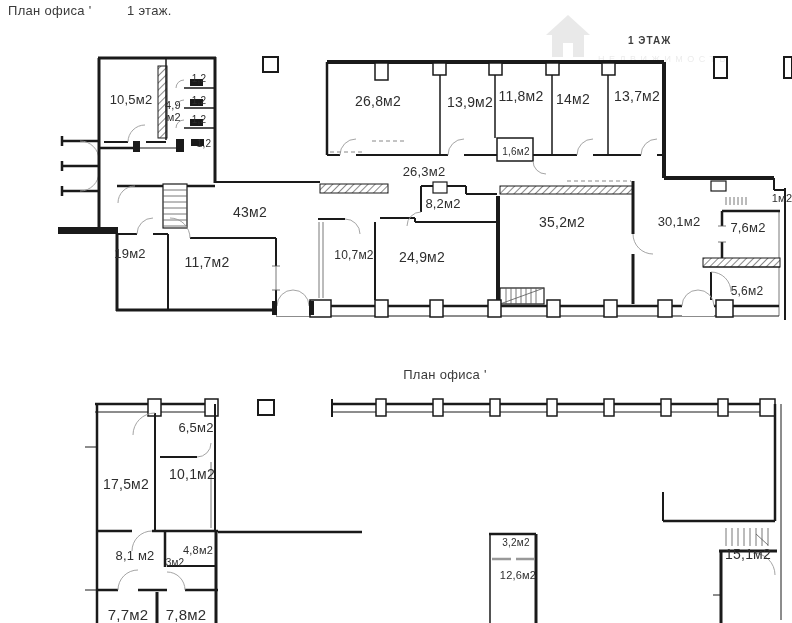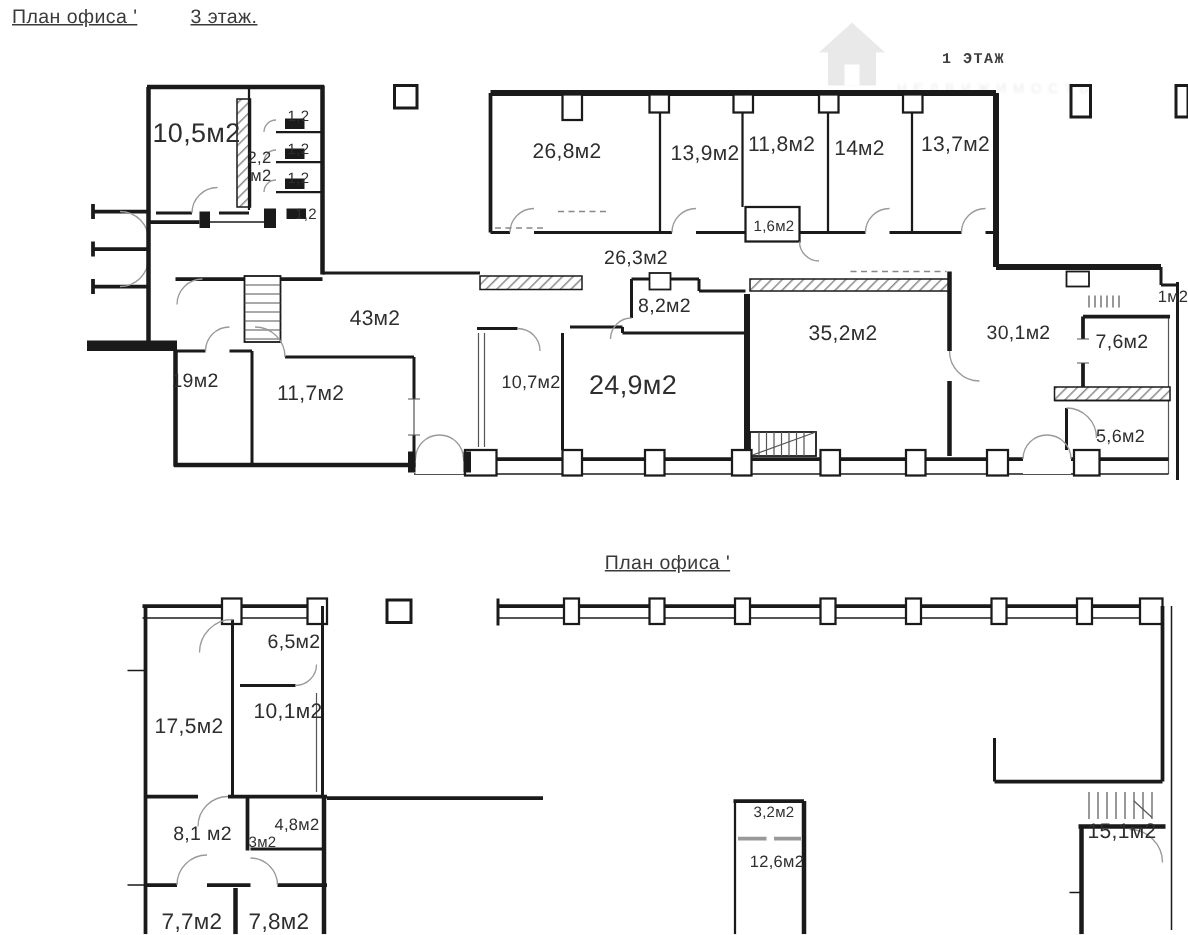--- a/index.html
+++ b/index.html
@@ -1,28 +1,28 @@
 <!DOCTYPE html>
 <html><head>
 <meta charset="utf-8">
 <style>
   html,body{margin:0;padding:0;background:#ffffff;}
   .screen{position:relative;width:792px;height:623px;background:#fff;overflow:hidden;
           font-family:"Liberation Sans",sans-serif;}
-  .title{position:absolute;font-size:13px;color:#3a3a3a;text-decoration:underline;
+  .title{position:absolute;font-size:13px;color:#3a3a3a;
          letter-spacing:.3px;white-space:nowrap;}
   .lbl{position:absolute;transform:translate(-50%,-50%);color:#2e2e2e;
        white-space:pre-line;text-align:right;line-height:1.05;letter-spacing:.2px;}
   .wm-brand{position:absolute;left:594px;top:12px;font-size:38px;font-weight:bold;
             letter-spacing:1px;color:#e9e9e9;}
   .wm-sub{position:absolute;left:598px;top:54px;width:192px;font-size:9px;
           letter-spacing:4.5px;color:#ececec;white-space:nowrap;overflow:hidden;
           filter:blur(.7px);}
   .wm-floor{position:absolute;left:628px;top:35px;font-size:10px;font-weight:bold;
-            letter-spacing:1px;color:#3d3d3d;font-family:Liberation Mono, monospace;}
+            letter-spacing:1px;color:#3d3d3d;}
   .wm-house{position:absolute;left:544px;top:13px;}
   svg.plan{position:absolute;left:0;top:0;}
   .w35{stroke:#1a1a1a;stroke-width:4;fill:none}
   .w3{stroke:#1a1a1a;stroke-width:3;fill:none}
   .w25{stroke:#1a1a1a;stroke-width:2.5;fill:none}
   .w2{stroke:#1a1a1a;stroke-width:2;fill:none}
   .w15{stroke:#1a1a1a;stroke-width:1.5;fill:none}
   .w1{stroke:#1a1a1a;stroke-width:1;fill:none}
   .t{stroke:#555;stroke-width:.8;fill:none}
   .thin{stroke:#1a1a1a;stroke-width:1.2}
@@ -40,21 +40,21 @@
   <span class="wm-house">
     <svg width="48" height="46" viewBox="0 0 48 46">
       <path d="M24,2 L46,22 L40,22 L40,44 L8,44 L8,22 L2,22 Z" fill="#e9e9e9"></path>
       <rect x="19" y="30" width="10" height="14" fill="#ffffff"></rect>
     </svg>
   </span>
   <div class="wm-sub">НЕДВИЖИМОСТЬ</div>
   <div class="wm-floor">1 ЭТАЖ</div>
 
   <div class="title" style="left:8px;top:3px">План офиса '</div>
-  <div class="title" style="left:127px;top:3px">3 этаж.</div>
+  <div class="title" style="left:127px;top:3px">1 этаж.</div>
   <div class="title" style="left:445px;top:367px;transform:translateX(-50%)">План офиса '</div>
 
   <svg class="plan" width="792" height="623" viewBox="0 0 792 623">
     <defs>
       <pattern id="hx" width="5" height="5" patternUnits="userSpaceOnUse" patternTransform="rotate(45)">
         <rect width="5" height="5" fill="#ffffff"></rect>
         <line x1="0" y1="0" x2="0" y2="5" stroke="#8a8a8a" stroke-width="2"></line>
       </pattern>
     </defs>
 
@@ -229,40 +229,40 @@
       <path class="w25" d="M97,531 H132 M152,531 H218"></path>
       <path class="arc" d="M152,531 A20,20 0 0 0 132,551 M155,413 A22,22 0 0 0 133,435"></path>
       <path class="w25" d="M165,531 V567"></path>
       <path class="w2" d="M167,566 H215"></path>
       <path class="w25" d="M97,590 H118 M138,590 H167 M185,590 H218"></path>
       <path class="arc" d="M118,590 A20,20 0 0 1 138,570 M185,590 A18,18 0 0 0 167,572"></path>
       <path class="w3" d="M157,592 V623 M216,530 V623"></path>
     </g>
   </svg>
 
-  <div class="lbl" style="left:131px;top:89px;font-size:18px">10,5м2</div>
-  <div class="lbl" style="left:173px;top:112px;font-size:11px">2,2
+  <div class="lbl" style="left:131px;top:100px;font-size:13px">10,5м2</div>
+  <div class="lbl" style="left:173px;top:112px;font-size:11px">4,9
 м2</div>
   <div class="lbl" style="left:199px;top:79px;font-size:10px">1,2</div>
   <div class="lbl" style="left:199px;top:101px;font-size:10px">1,2</div>
   <div class="lbl" style="left:199px;top:120px;font-size:10px">1,2</div>
   <div class="lbl" style="left:204px;top:144px;font-size:10px">1,2</div>
   <div class="lbl" style="left:378px;top:101px;font-size:14px">26,8м2</div>
   <div class="lbl" style="left:470px;top:102px;font-size:14px">13,9м2</div>
   <div class="lbl" style="left:521px;top:96px;font-size:14px">11,8м2</div>
   <div class="lbl" style="left:573px;top:99px;font-size:14px">14м2</div>
   <div class="lbl" style="left:637px;top:96px;font-size:14px">13,7м2</div>
   <div class="lbl" style="left:516px;top:152px;font-size:10px">1,6м2</div>
   <div class="lbl" style="left:424px;top:172px;font-size:13px">26,3м2</div>
   <div class="lbl" style="left:250px;top:212px;font-size:14px">43м2</div>
   <div class="lbl" style="left:443px;top:204px;font-size:13px">8,2м2</div>
   <div class="lbl" style="left:130px;top:254px;font-size:13px">19м2</div>
   <div class="lbl" style="left:207px;top:262px;font-size:14px">11,7м2</div>
   <div class="lbl" style="left:354px;top:255px;font-size:12px">10,7м2</div>
-  <div class="lbl" style="left:422px;top:257px;font-size:18px">24,9м2</div>
+  <div class="lbl" style="left:422px;top:257px;font-size:14px">24,9м2</div>
   <div class="lbl" style="left:562px;top:222px;font-size:14px">35,2м2</div>
   <div class="lbl" style="left:679px;top:222px;font-size:13px">30,1м2</div>
   <div class="lbl" style="left:748px;top:228px;font-size:13px">7,6м2</div>
   <div class="lbl" style="left:747px;top:291px;font-size:12px">5,6м2</div>
   <div class="lbl" style="left:782px;top:199px;font-size:11px">1м2</div>
 
   <div class="lbl" style="left:196px;top:428px;font-size:13px">6,5м2</div>
   <div class="lbl" style="left:126px;top:484px;font-size:14px">17,5м2</div>
   <div class="lbl" style="left:192px;top:474px;font-size:14px">10,1м2</div>
   <div class="lbl" style="left:135px;top:556px;font-size:13px">8,1 м2</div>

